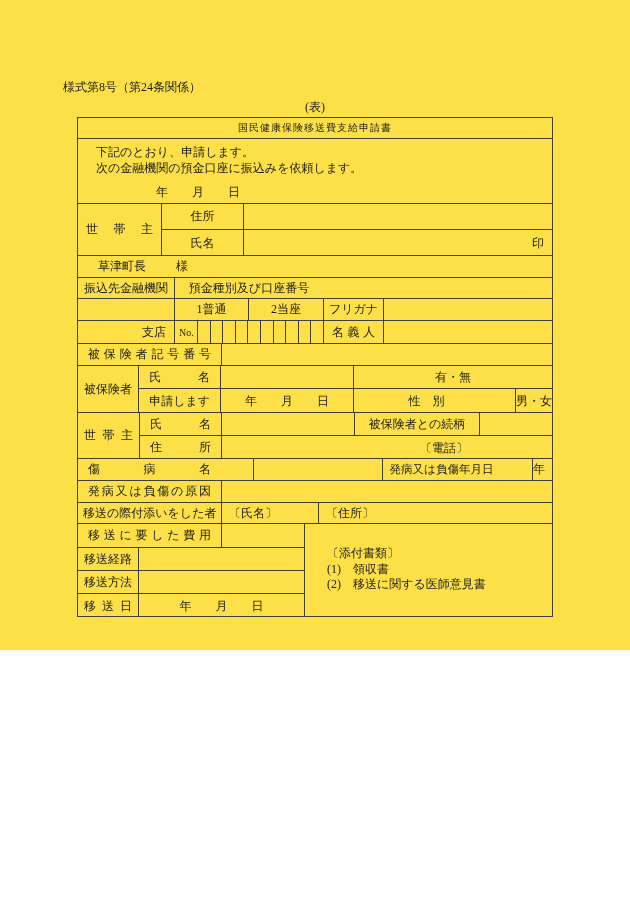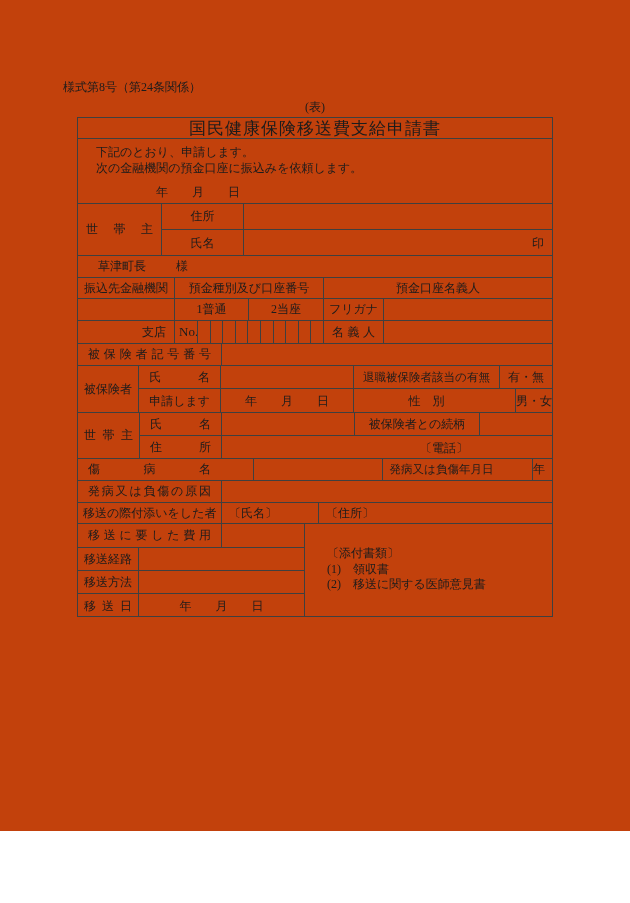--- a/index.html
+++ b/index.html
@@ -1,21 +1,21 @@
 <!DOCTYPE html>
 <html><head>
 <meta charset="utf-8">
 <style>
   html,body { margin:0; padding:0; }
   body {
     width:630px; height:903px; background:#ffffff;
     font-family:"Liberation Serif","DejaVu Serif",serif;
     color:#1c1c1c;
   }
-  .page { position:relative; width:630px; height:831px; background:#c2410c; overflow:hidden; }
+  .page { position:relative; width:630px; height:650px; background:#fde047; overflow:hidden; }
   .abs { position:absolute; }
   .hdr { font-size:12px; white-space:nowrap; }
 
   .table {
     position:absolute; left:77px; top:117px; width:476px; height:500px;
     border:1px solid #3f3f3f; box-sizing:border-box;
     display:flex; flex-direction:column; font-size:12px; overflow:hidden;
   }
   .tr { display:flex; flex:0 0 auto; box-sizing:border-box; border-bottom:1px solid #3f3f3f; }
   .tr:last-child { border-bottom:none; }
@@ -35,28 +35,28 @@
   .pl5 { padding-left:5px; }
   .pl7 { padding-left:7px; }
   .pr8 { padding-right:8px; }
 
   .introbox { flex-direction:column; align-items:flex-start; display:flex; box-sizing:border-box;
               padding:5px 0 3px 18px; }
   .introbox .line { line-height:16px; white-space:nowrap; }
   .dateline { margin-top:auto; margin-left:60px; line-height:15px; white-space:nowrap; }
 
   .noarea { display:flex; flex:1; height:100%; align-items:stretch; }
-  .nolabel { width:22px; padding-left:4px; display:flex; align-items:center; box-sizing:border-box; font-size:13px; }
+  .nolabel { width:22px; padding-left:4px; display:flex; align-items:center; box-sizing:border-box; font-size:10px; }
   .digit { flex:1; border-left:1px solid #3f3f3f; }
 
   .attach { flex:1; box-sizing:border-box; padding:22px 4px 0 22px; display:flex; flex-direction:column; }
   .attach .line { line-height:15.5px; white-space:nowrap; }
 
   .phone { position:absolute; left:198px; top:50%; transform:translateY(-50%); white-space:nowrap; }
-  .title-row { justify-content:center; font-size:17px; letter-spacing:1px; }
+  .title-row { justify-content:center; font-size:10px; letter-spacing:1px; }
 </style>
 </head>
 <body>
 
 <div class="page">
 
   <div class="abs hdr" style="left:63px; top:79px;">様式第8号（第24条関係）</div>
 
   <div class="abs hdr" style="left:77px; top:99px; width:476px; text-align:center;">(表)</div>
 
@@ -111,23 +111,20 @@
       </div>
     </div>
 
     <div class="tr" style="height:21px;">
       <div class="td" style="width:96px;">
         <span class="t center">振込先金融機関</span>
       </div>
       <div class="td bl" style="width:149px;">
         <span class="t center">預金種別及び口座番号</span>
       </div>
-      <div class="td bl" style="flex:1;">
-        <span class="t center">預金口座名義人</span>
-      </div>
     </div>
 
     <div class="tr" style="height:22px;">
       <div class="td" style="width:96px;"></div>
       <div class="td bl" style="width:74px;">
         <span class="t center">1普通</span>
       </div>
       <div class="td bl" style="width:75px;">
         <span class="t center">2当座</span>
       </div>
@@ -181,23 +178,20 @@
         </div>
         <div class="inner" style="height:24px;">
           <div class="td" style="flex:1;">
             <span class="t just p10">申請します</span>
           </div>
         </div>
       </div>
       <div class="col bl" style="flex:1;">
         <div class="inner bb" style="height:23px;">
           <div class="td" style="width:132px;"></div>
-          <div class="td bl" style="width:146px;">
-            <span class="t center fs11">退職被保険者該当の有無</span>
-          </div>
           <div class="td bl" style="flex:1;">
             <span class="t center">有・無</span>
           </div>
         </div>
         <div class="inner" style="height:24px;">
           <div class="td" style="width:132px;">
             <span class="t center">年　　月　　日</span>
           </div>
           <div class="td bl" style="width:146px;">
             <span class="t center">性　別</span>

